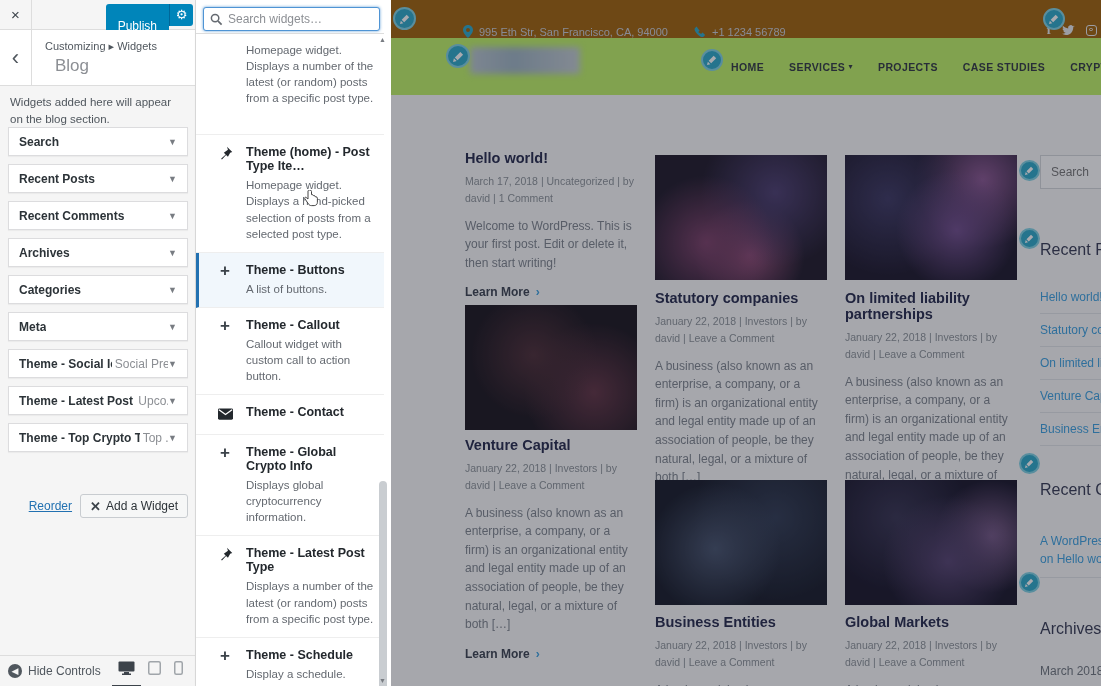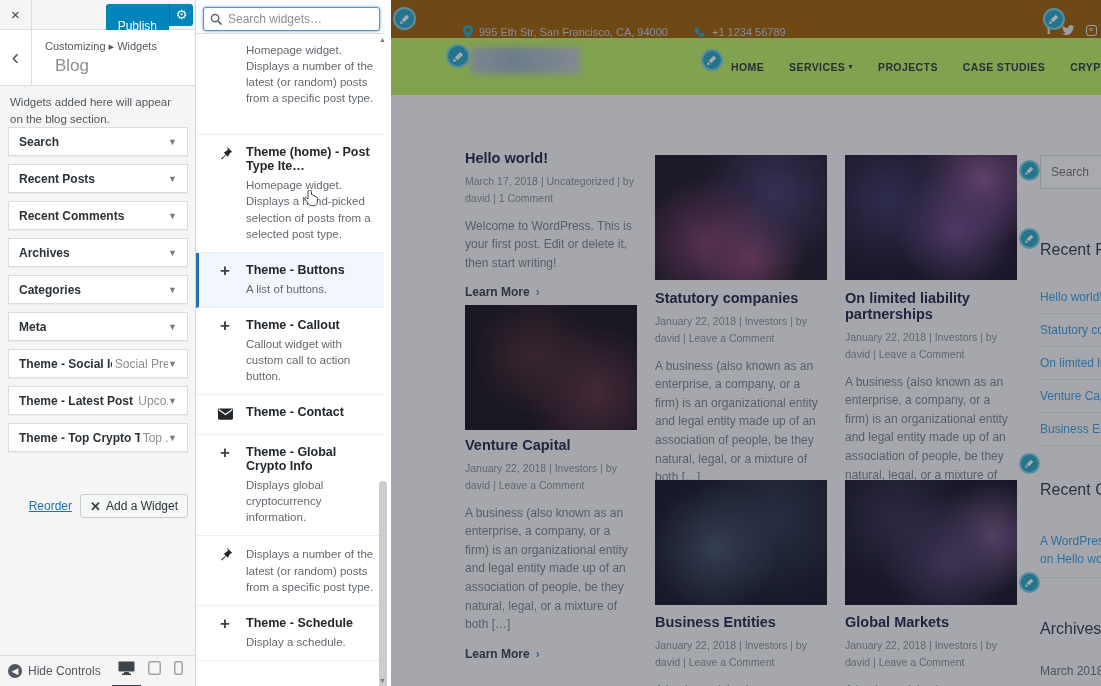--- a/index.html
+++ b/index.html
@@ -246,20 +246,21 @@
           <div class="pk-title">Theme - Global Crypto Info</div>
           <div class="pk-desc">Displays global cryptocurrency information.</div>
         </div>
       </div>
 
       <div class="pk-item">
         <span class="pk-ic"><svg width="15" height="15" viewBox="0 0 16 16">
               <path d="M9.6.8l5.6 5.6-2.2.7-2.4 4.4-2-2-4.4 4.9-.9-.9 4.9-4.4-2-2L10.6 4z" fill="#23282d"></path>
             </svg></span>
         <div class="pk-txt">
+          <div class="pk-title">Theme - Latest Post Type</div>
           <div class="pk-desc">Displays a number of the latest (or random) posts from a specific post type.</div>
         </div>
       </div>
 
       <div class="pk-item">
         <span class="pk-ic pk-plus">+</span>
         <div class="pk-txt">
           <div class="pk-title">Theme - Schedule</div>
           <div class="pk-desc">Display a schedule.</div>
         </div>

